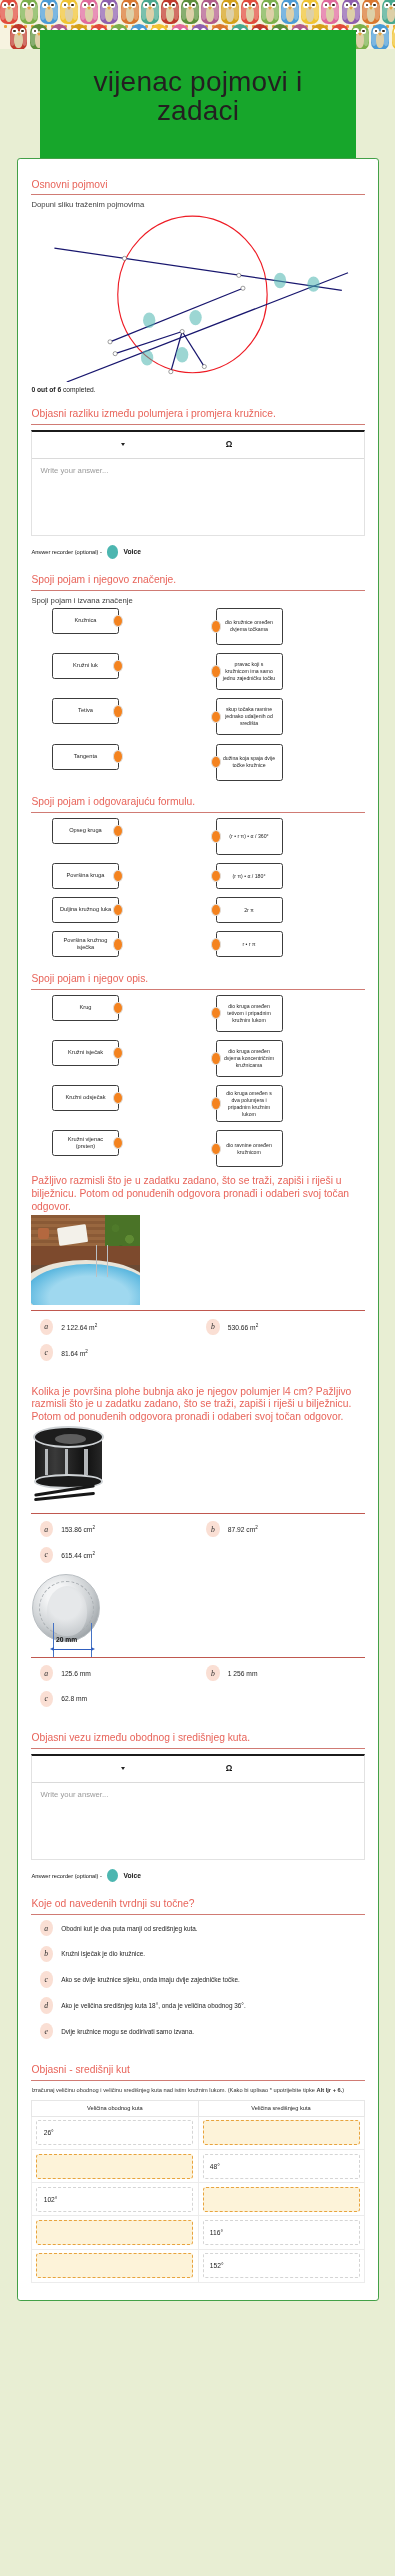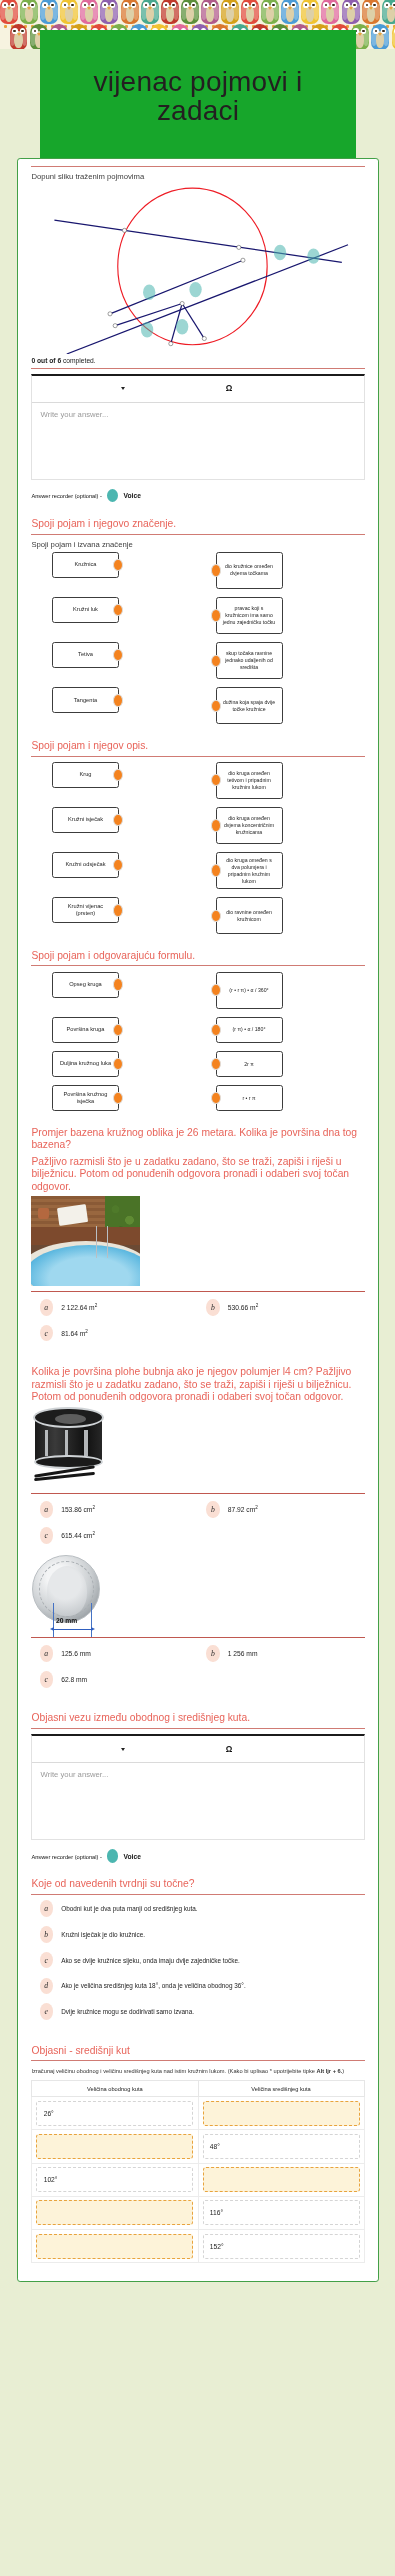--- a/index.html
+++ b/index.html
@@ -611,20 +611,21 @@
     
     <br>
     <span>vijenac pojmovi i</span><br>
     <span>zadaci</span>
   </h1>
 </div>
 
 <div class="sheet">
 
   <div>
+    <div class="q-title">Osnovni pojmovi</div>
     <hr class="q-rule">
     <div class="q-sub">Dopuni sliku traženim pojmovima</div>
 
     <svg class="fig-circle" viewBox="0 0 640 330">
       <ellipse cx="310" cy="160" rx="145" ry="152" fill="none" stroke="#ee1c25" stroke-width="2.2"></ellipse>
 
       <line x1="42" y1="70" x2="600" y2="152" stroke="#18166e" stroke-width="2.4"></line>
       <circle cx="178" cy="90" r="4" fill="#fff" stroke="#444"></circle>
       <circle cx="400" cy="123" r="4" fill="#fff" stroke="#444"></circle>
 
@@ -651,20 +652,21 @@
         <ellipse cx="545" cy="140" rx="12" ry="15"></ellipse>
       </g>
     </svg>
 
     <div class="completed">
       <b>0 out of 6</b><span> completed.</span>
     </div>
   </div>
 
   <div>
+    <div class="q-title">Objasni razliku između polumjera i promjera kružnice.</div>
     <hr class="q-rule">
     <div class="rt-wrap">
       <div class="rt-toolbar">
         <div class="rt-tool-1">
           <span class="caret-down"></span>
         </div>
         <div class="rt-sep"></div>
         <div class="rt-tool-2">
           <span class="omega">Ω</span>
         </div>
@@ -736,20 +738,83 @@
             <div class="pair-r">
               <div class="knob"></div>
               <div class="mbox mbox-r tall">dužina koja spaja dvije točke kružnice</div>
             </div>
           </div>
         </div>
       </div>
   </div>
 
   <div>
+    <div class="q-title">Spoji pojam i odgovarajuću formulu.</div>
+    <hr class="q-rule">
+    <div class="match" id="match-4">
+        <div class="match-row">
+          <div class="match-col left">
+            <div class="pair-l">
+              <div class="mbox">Opseg kruga</div>
+              <div class="knob"></div>
+            </div>
+          </div>
+          <div class="match-col right">
+            <div class="pair-r">
+              <div class="knob"></div>
+              <div class="mbox mbox-r tall">(r • r π) • α / 360°</div>
+            </div>
+          </div>
+        </div>
+        <div class="match-row">
+          <div class="match-col left">
+            <div class="pair-l">
+              <div class="mbox">Površina kruga</div>
+              <div class="knob"></div>
+            </div>
+          </div>
+          <div class="match-col right">
+            <div class="pair-r">
+              <div class="knob"></div>
+              <div class="mbox mbox-r">(r π) • α / 180°</div>
+            </div>
+          </div>
+        </div>
+        <div class="match-row">
+          <div class="match-col left">
+            <div class="pair-l">
+              <div class="mbox">Duljina kružnog luka</div>
+              <div class="knob"></div>
+            </div>
+          </div>
+          <div class="match-col right">
+            <div class="pair-r">
+              <div class="knob"></div>
+              <div class="mbox mbox-r">2r π</div>
+            </div>
+          </div>
+        </div>
+        <div class="match-row">
+          <div class="match-col left">
+            <div class="pair-l">
+              <div class="mbox">Površina kružnog isječka</div>
+              <div class="knob"></div>
+            </div>
+          </div>
+          <div class="match-col right">
+            <div class="pair-r">
+              <div class="knob"></div>
+              <div class="mbox mbox-r">r • r π</div>
+            </div>
+          </div>
+        </div>
+      </div>
+  </div>
+
+  <div>
     <div class="q-title">Spoji pojam i njegov opis.</div>
     <hr class="q-rule">
     <div class="match" id="match-3">
         <div class="match-row">
           <div class="match-col left">
             <div class="pair-l">
               <div class="mbox">Krug</div>
               <div class="knob"></div>
             </div>
           </div>
@@ -799,84 +864,20 @@
             <div class="pair-r">
               <div class="knob"></div>
               <div class="mbox mbox-r tall">dio ravnine omeđen kružnicom</div>
             </div>
           </div>
         </div>
       </div>
   </div>
 
   <div>
-    <div class="q-title">Spoji pojam i odgovarajuću formulu.</div>
-    <hr class="q-rule">
-    <div class="match" id="match-4">
-        <div class="match-row">
-          <div class="match-col left">
-            <div class="pair-l">
-              <div class="mbox">Opseg kruga</div>
-              <div class="knob"></div>
-            </div>
-          </div>
-          <div class="match-col right">
-            <div class="pair-r">
-              <div class="knob"></div>
-              <div class="mbox mbox-r tall">(r • r π) • α / 360°</div>
-            </div>
-          </div>
-        </div>
-        <div class="match-row">
-          <div class="match-col left">
-            <div class="pair-l">
-              <div class="mbox">Površina kruga</div>
-              <div class="knob"></div>
-            </div>
-          </div>
-          <div class="match-col right">
-            <div class="pair-r">
-              <div class="knob"></div>
-              <div class="mbox mbox-r">(r π) • α / 180°</div>
-            </div>
-          </div>
-        </div>
-        <div class="match-row">
-          <div class="match-col left">
-            <div class="pair-l">
-              <div class="mbox">Duljina kružnog luka</div>
-              <div class="knob"></div>
-            </div>
-          </div>
-          <div class="match-col right">
-            <div class="pair-r">
-              <div class="knob"></div>
-              <div class="mbox mbox-r">2r π</div>
-            </div>
-          </div>
-        </div>
-        <div class="match-row">
-          <div class="match-col left">
-            <div class="pair-l">
-              <div class="mbox">Površina kružnog isječka</div>
-              <div class="knob"></div>
-            </div>
-          </div>
-          <div class="match-col right">
-            <div class="pair-r">
-              <div class="knob"></div>
-              <div class="mbox mbox-r">r • r π</div>
-            </div>
-          </div>
-        </div>
-      </div>
-  </div>
-
-  <div>
-    <div class="q-title">Promjer bazena kružnog oblika je 26 metara. Kolika je površina dna tog bazena?</div>
     <div class="q-title" style="margin-top:4.1px">Pažljivo razmisli što je u zadatku zadano, što se traži, zapiši i riješi u bilježnicu. Potom od ponuđenih odgovora pronađi i odaberi svoj točan odgovor.</div>
     <div class="mc-img-wrap">
       <div class="pool-photo">
         <div class="pool-deck"></div>
         <div class="pool-hedge"></div>
         <div class="pool-wall"></div>
         <div class="pool-chair"></div>
         <div class="pool-pot"></div>
         <div class="pool-coping"></div>
         <div class="pool-water"></div>

